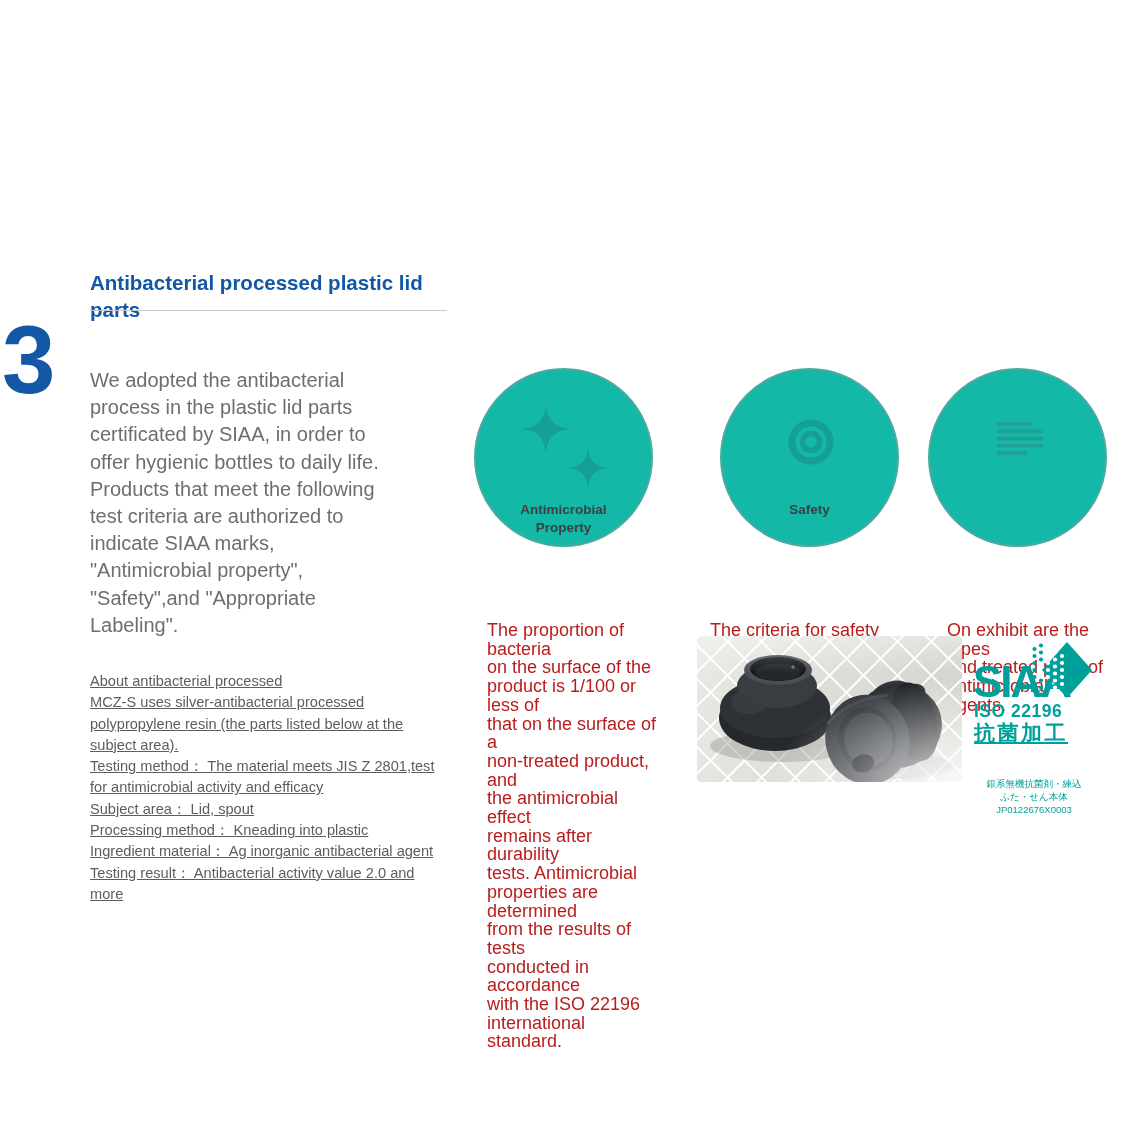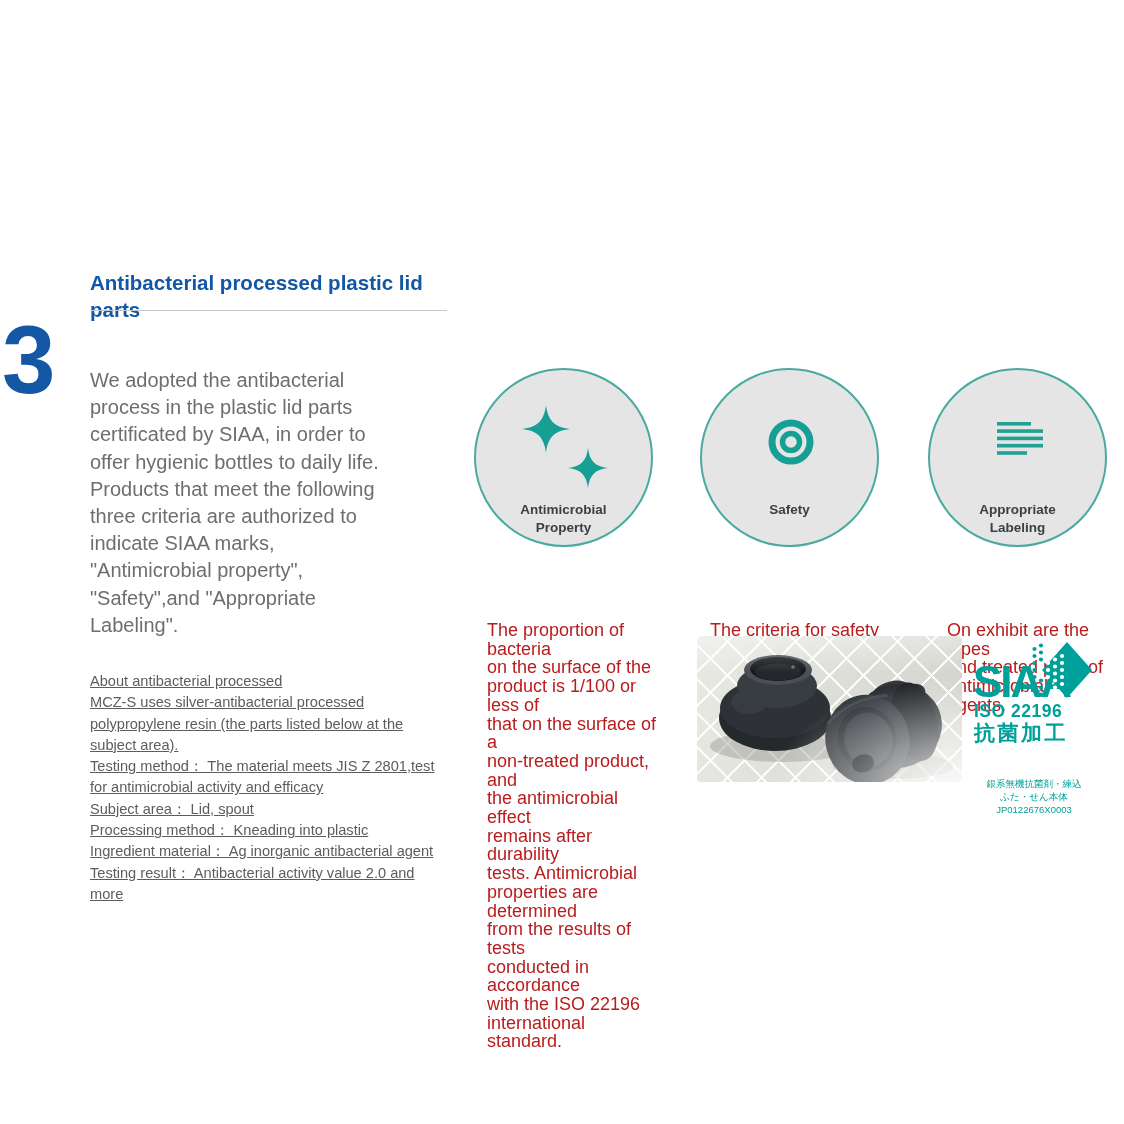--- a/index.html
+++ b/index.html
@@ -29,24 +29,24 @@
   }
   #details-paragraph{
     left:90px;top:639px;width:440px;
     font-size:14.6px;line-height:21.3px;color:#5d5d5d;text-decoration:underline;
   }
 
   
   .criterion-circle{
     position:absolute;top:368px;width:179px;height:179px;
     border:2px solid #4aa9a0;border-radius:50%;box-sizing:border-box;
-    background:#e5e5e5;
+    background:#14b8a6;
   }
   #criterion-1{left:474px;}
-  #criterion-2{left:700px;}
+  #criterion-2{left:720px;}
   #criterion-3{left:928px;}
   .crit-label{
     position:absolute;left:0;width:100%;text-align:center;
     font-size:13.5px;font-weight:bold;line-height:17.5px;color:#3b4044;
     white-space:pre-line;
   }
   #criterion-1 .crit-label{top:131px;}
   #criterion-2 .crit-label{top:131px;}
   #criterion-3 .crit-label{top:131px;}
 
@@ -74,41 +74,41 @@
     position:absolute;inset:0;
     background:radial-gradient(ellipse at 102% 108%, rgba(255,255,255,.95) 0%, rgba(255,255,255,0) 52%),
                linear-gradient(180deg, rgba(255,255,255,.35) 0%, rgba(255,255,255,0) 25%);
   }
   #siaa-wordmark{
     left:973px;top:664px;font-size:44px;font-weight:bold;line-height:0.82;
     letter-spacing:-2px;color:#00a09a;
   }
   #siaa-diamond{left:1031px;top:641px;width:62px;height:60px;}
   #siaa-iso{left:974px;top:701px;font-size:17.5px;font-weight:bold;letter-spacing:.5px;color:#00a09a;}
-  #siaa-kanji{left:974px;top:719px;font-size:21px;font-weight:bold;letter-spacing:2.5px;color:#00a09a;}
+  #siaa-kanji{left:974px;top:719px;font-size:21px;font-weight:bold;letter-spacing:2.5px;color:#00a09a;text-decoration:underline;}
   #siaa-sub{
     left:958px;top:746px;width:152px;text-align:center;
     font-size:9.5px;line-height:12.9px;font-weight:normal;color:#00a09a;
   }
 </style>
 </head>
 <body>
 
 <div class="abs" id="section-number">3</div>
 
 <div class="abs prelines" id="page-heading">Antibacterial processed plastic lid
 parts</div>
 <div class="abs" id="heading-divider"></div>
 
 <div class="abs prelines" id="intro-paragraph">We adopted the antibacterial
 process in the plastic lid parts
 certificated by SIAA, in order to
 offer hygienic bottles to daily life.
 Products that meet the following
-three criteria are authorized to
+test criteria are authorized to
 indicate SIAA marks,
 "Antimicrobial property",
 "Safety",and "Appropriate
 Labeling".</div>
 
 <div class="abs prelines" id="details-paragraph">About antibacterial processed
 MCZ-S uses silver-antibacterial processed
 polypropylene resin (the parts listed below at the
 subject area).
 Testing method： The material meets JIS Z 2801,test
@@ -137,22 +137,20 @@
 </div>
 
 <div class="criterion-circle" id="criterion-3">
   <svg class="abs" style="left:67px;top:52px;" width="46" height="36" viewBox="0 0 46 36">
     <rect x="0" y="0" width="34" height="3.6" fill="#21a095"></rect>
     <rect x="0" y="7.3" width="46" height="3.6" fill="#21a095"></rect>
     <rect x="0" y="14.6" width="46" height="3.6" fill="#21a095"></rect>
     <rect x="0" y="21.9" width="46" height="3.6" fill="#21a095"></rect>
     <rect x="0" y="29.2" width="30" height="3.6" fill="#21a095"></rect>
   </svg>
-  <div class="crit-label">Appropriate
-Labeling</div>
 </div>
 
 <div class="crit-desc prelines" id="desc-1">The proportion of bacteria
 on the surface of the
 product is 1/100 or less of
 that on the surface of a
 non-treated product, and
 the antimicrobial effect
 remains after durability
 tests. Antimicrobial

